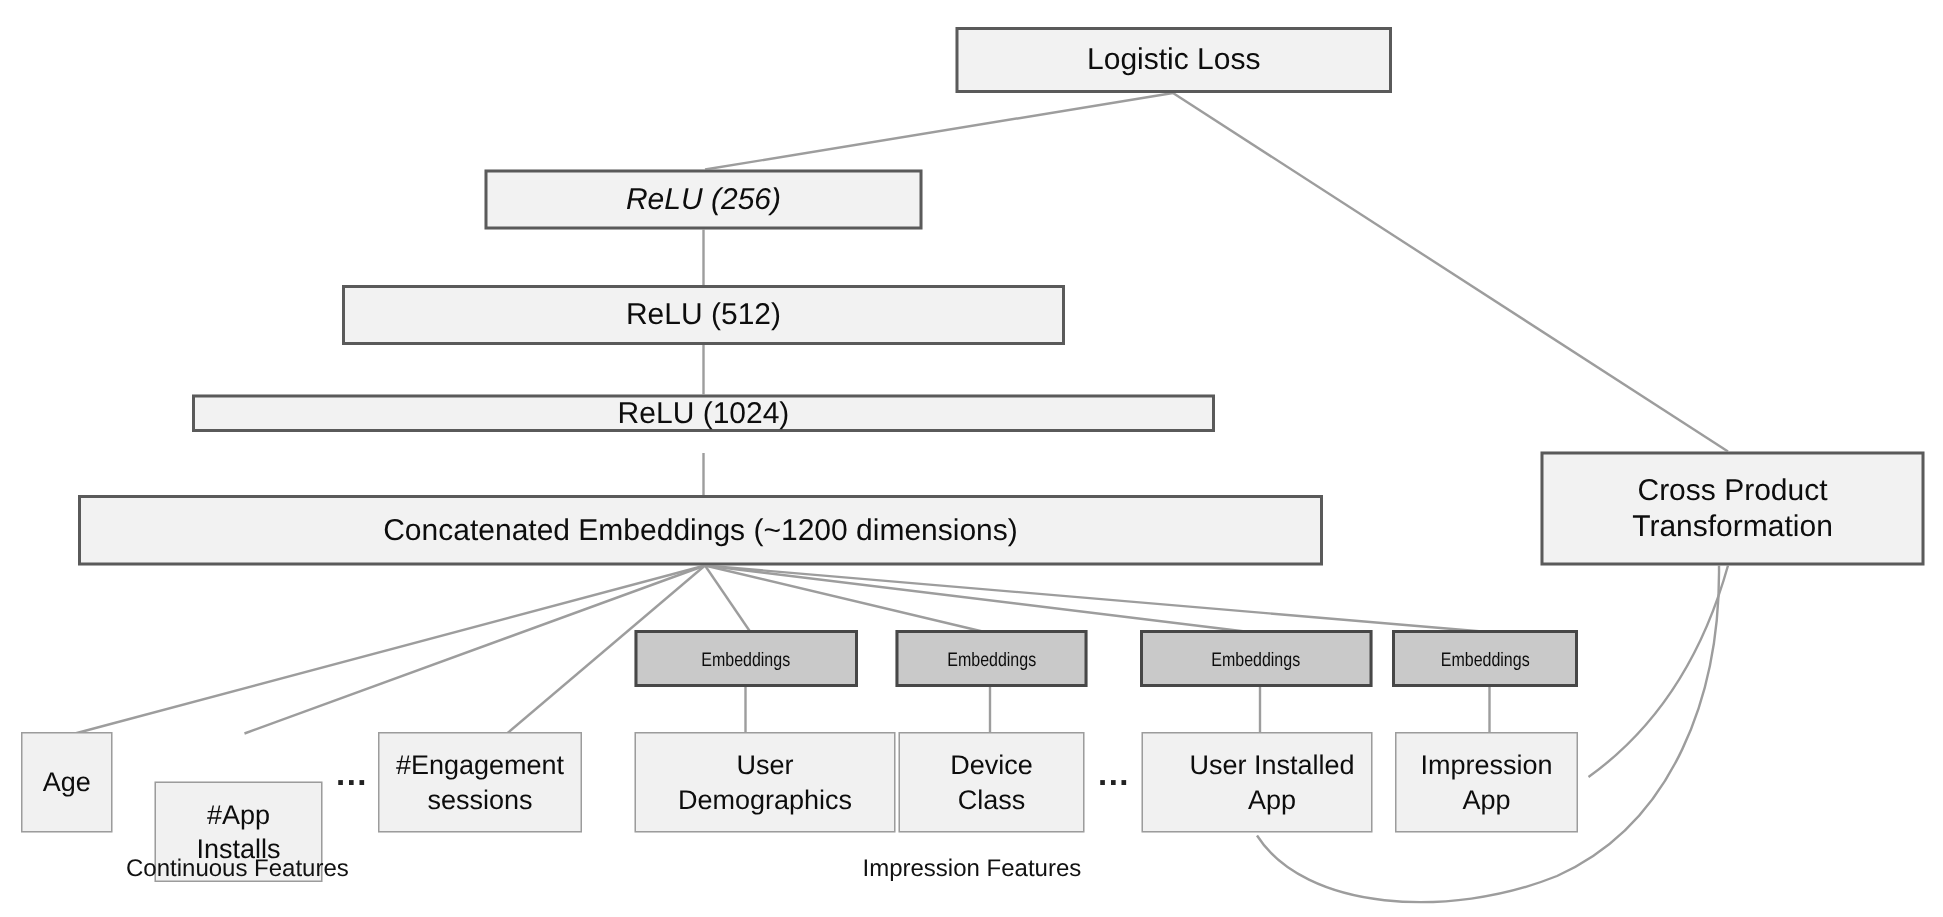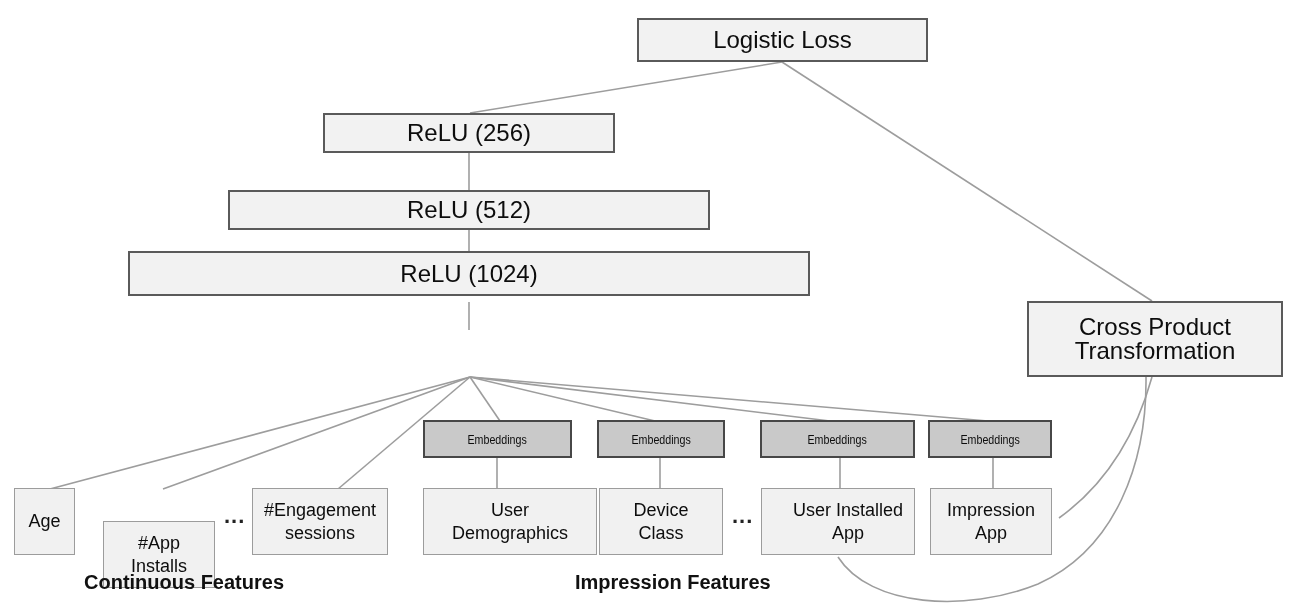--- a/index.html
+++ b/index.html
@@ -19,40 +19,40 @@
     flex-direction: column;
     align-items: center;
     justify-content: center;
     text-align: center;
     box-sizing: border-box;
     color: #0d0d0d;
   }
   .main {
     background: #f2f2f2;
     border: 2px solid #5a5a5a;
-    font-size: 24px;
+    font-size: 20px;
     line-height: 24px;
   }
   .emb {
     background: #c9c9c9;
     border: 2px solid #474747;
     font-size: 13px;
   }
   .emb .squeeze { display: inline-block; transform: scaleX(0.82); transform-origin: center; }
   .feat {
     background: #f1f1f1;
     border: 1.5px solid #9c9c9c;
     font-size: 18px;
     line-height: 23px;
   }
   .caption {
     position: absolute;
     z-index: 1;
-    font-size: 20px;
-    font-weight: bold;
+    font-size: 16px;
+    font-weight: normal;
     color: #111111;
     white-space: nowrap;
     text-align: right;
   }
   .dots {
     position: absolute;
     z-index: 1;
     font-size: 22px;
     font-weight: bold;
     letter-spacing: 1px;
@@ -87,32 +87,35 @@
     <line x1="993" y1="458" x2="993" y2="489"></line>
 
     <path d="M 1152 377 Q 1126 470 1059 518"></path>
     <path d="M 1146 377 C 1147 462 1116 549 1038 584 C 966 613 870 607 838 557"></path>
   </svg>
 
   <div class="box main" style="left:637px; top:18px; width:291px; height:44px;">
     <span>Logistic Loss</span>
   </div>
 
-  <div class="box main" style="left:323px; top:113px; width:292px; height:40px;">
+  <div class="box main" style="left:323px; top:113px; width:292px; height:40px;font-style:italic;">
     <span>ReLU (256)</span>
   </div>
 
   <div class="box main" style="left:228px; top:190px; width:482px; height:40px;">
     <span>ReLU (512)</span>
   </div>
 
-  <div class="box main" style="left:128px; top:251px; width:682px; height:45px;justify-content:center;">
+  <div class="box main" style="left:128px; top:263px; width:682px; height:25px;justify-content:center;">
     <span>ReLU (1024)</span>
   </div>
 
+  <div class="box main" style="left:52px; top:330px; width:830px; height:47px;">
+    <span>Concatenated Embeddings (~1200 dimensions)</span>
+  </div>
 
   <div class="box main" style="left:1027px; top:301px; width:256px; height:76px;">
     <div>Cross Product</div>
     <div>Transformation</div>
   </div>
 
   <div class="box emb" style="left:423px; top:420px; width:149px; height:38px;">
     <span class="squeeze">Embeddings</span>
   </div>
   <div class="box emb" style="left:597px; top:420px; width:128px; height:38px;">

